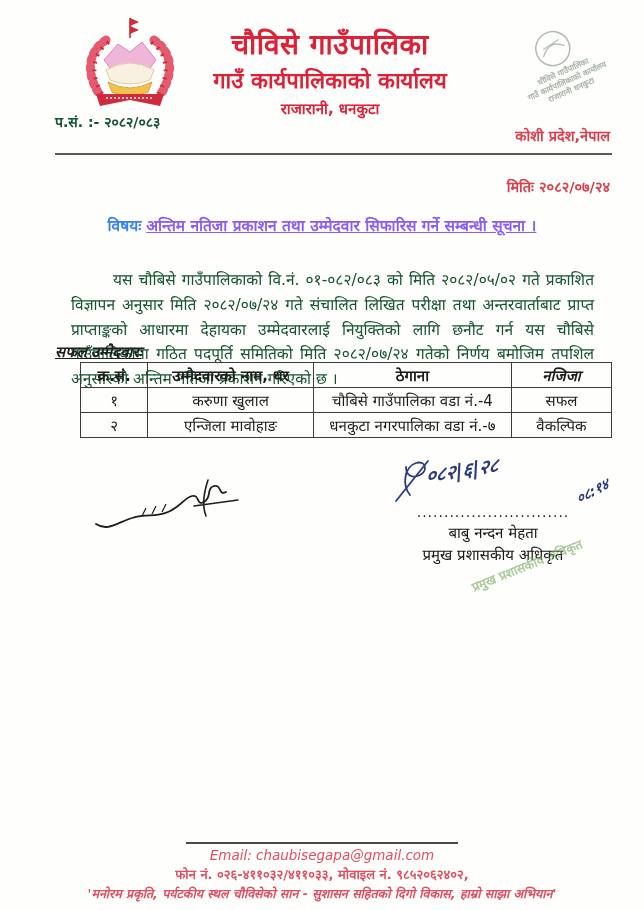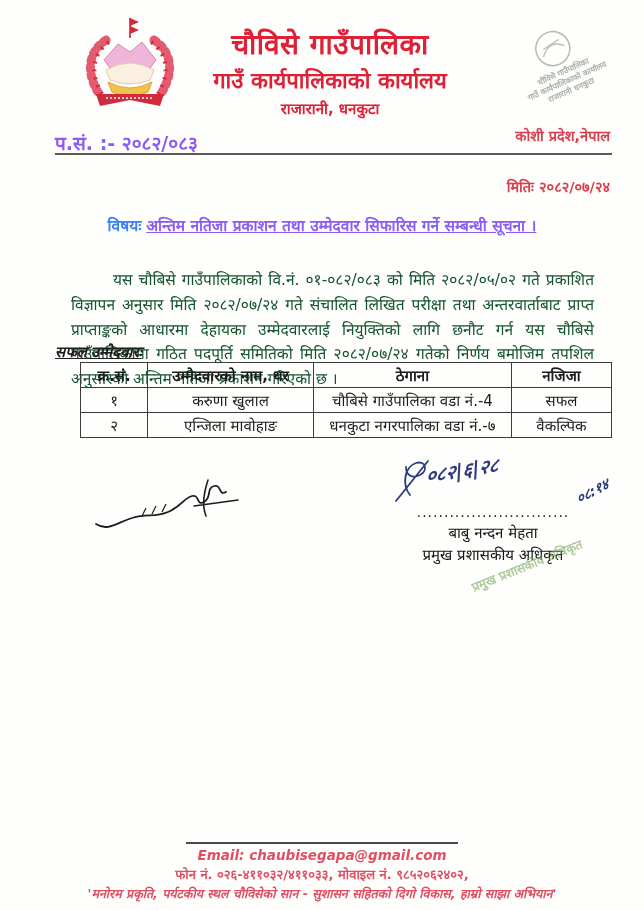--- a/index.html
+++ b/index.html
@@ -15,21 +15,21 @@
   .muni-title{font-size:28px;font-weight:bold;letter-spacing:.5px;}
   .office-title{font-size:22px;font-weight:bold;margin-top:2px;}
   .addr{font-size:15px;font-weight:bold;margin-top:4px;}
   .stamp-top{
     position:absolute;right:14px;top:26px;width:130px;height:100px;
     transform:rotate(-24deg);color:rgba(125,142,125,.65);
     text-align:center;font-size:8px;line-height:1.25;font-weight:bold;
   }
   .stamp-top .ring{display:block;margin:0 auto 1px auto;}
   
-  .ref-left{position:absolute;left:55px;top:126px;color:#8b5cf6;font-size:19px;font-weight:bold;line-height:1.85;}
+  .ref-left{position:absolute;left:55px;top:110px;color:#14532d;font-size:14px;font-weight:bold;line-height:1.85;}
   .province{position:absolute;right:34px;top:125px;color:#d8404e;font-size:14.5px;font-weight:bold;}
   .rule{position:absolute;left:55px;right:32px;top:153px;border-top:2px solid #5a5a5a;}
   .date-line{position:absolute;right:34px;top:176px;color:#d8404e;font-size:14.5px;font-weight:bold;}
   
   .subject{position:absolute;left:0;right:0;top:214px;text-align:center;font-size:15.5px;}
   .subject-label{color:#3b82f6;font-weight:bold;}
   .subject-text{color:#8b5cf6;font-weight:bold;text-decoration:underline;}
   
   .body-par{
     position:absolute;left:55px;right:34px;top:252px;margin:16px;
@@ -42,42 +42,42 @@
   }
   
   table.results{
     position:absolute;left:80px;top:362px;width:532px;
     border-collapse:collapse;font-size:15px;color:#1c1c1c;
   }
   table.results th,table.results td{
     border:1.6px solid #3c3c3c;text-align:center;padding:1px 8px;height:22px;
   }
   table.results th{font-weight:bold;}
-  .col-sn{width:55px;}.col-name{width:172px;}.col-addr{width:213px;}.col-res{width:92px;}
+  .col-sn{width:55px;}.col-name{width:172px;}.col-addr{width:213px;}.col-res{width:92px;font-style:italic;}
   
   .sig-left{position:absolute;left:88px;top:462px;width:170px;height:85px;}
   .sig-right{position:absolute;right:26px;top:455px;width:250px;text-align:center;}
   .sig-scrawl{
     position:relative;height:52px;color:#2c3a7e;
     font-style:italic;font-weight:bold;
   }
   .scrawl-a{position:absolute;left:58px;top:2px;font-size:19px;transform:rotate(-9deg) skewX(-12deg);white-space:nowrap;}
   .scrawl-b{position:absolute;right:8px;top:26px;font-size:14px;transform:rotate(-28deg) skewX(-10deg);white-space:nowrap;}
   .dots{font-size:14px;letter-spacing:1px;color:#222;line-height:.8;}
   .sig-name{font-size:15px;margin-top:4px;color:#141414;}
   .sig-post{font-size:15px;margin-top:2px;color:#141414;}
   .stamp-green{
     position:absolute;right:6px;top:102px;width:170px;
     transform:rotate(-22deg);color:rgba(120,165,95,.6);
     font-size:12.5px;font-weight:bold;white-space:nowrap;
   }
   
   .footer{position:absolute;left:0;right:0;top:842px;text-align:center;color:#e04f62;}
   .footer-rule{width:272px;margin:0 auto;border-top:2.2px solid #4a4a4a;}
-  .f-email{font-size:13.5px;font-style:italic;font-weight:bold;margin-top:3px;}
+  .f-email{font-size:13.5px;font-style:italic;font-weight:normal;margin-top:3px;}
   .f-phone{font-size:13px;font-weight:bold;margin-top:2px;}
   .f-slogan{font-size:12.5px;font-style:italic;font-weight:bold;margin-top:2px;}
 </style>
 </head>
 <body>
 
 <div class="page">
 
   <svg class="emblem" viewBox="0 0 108 100">
 

